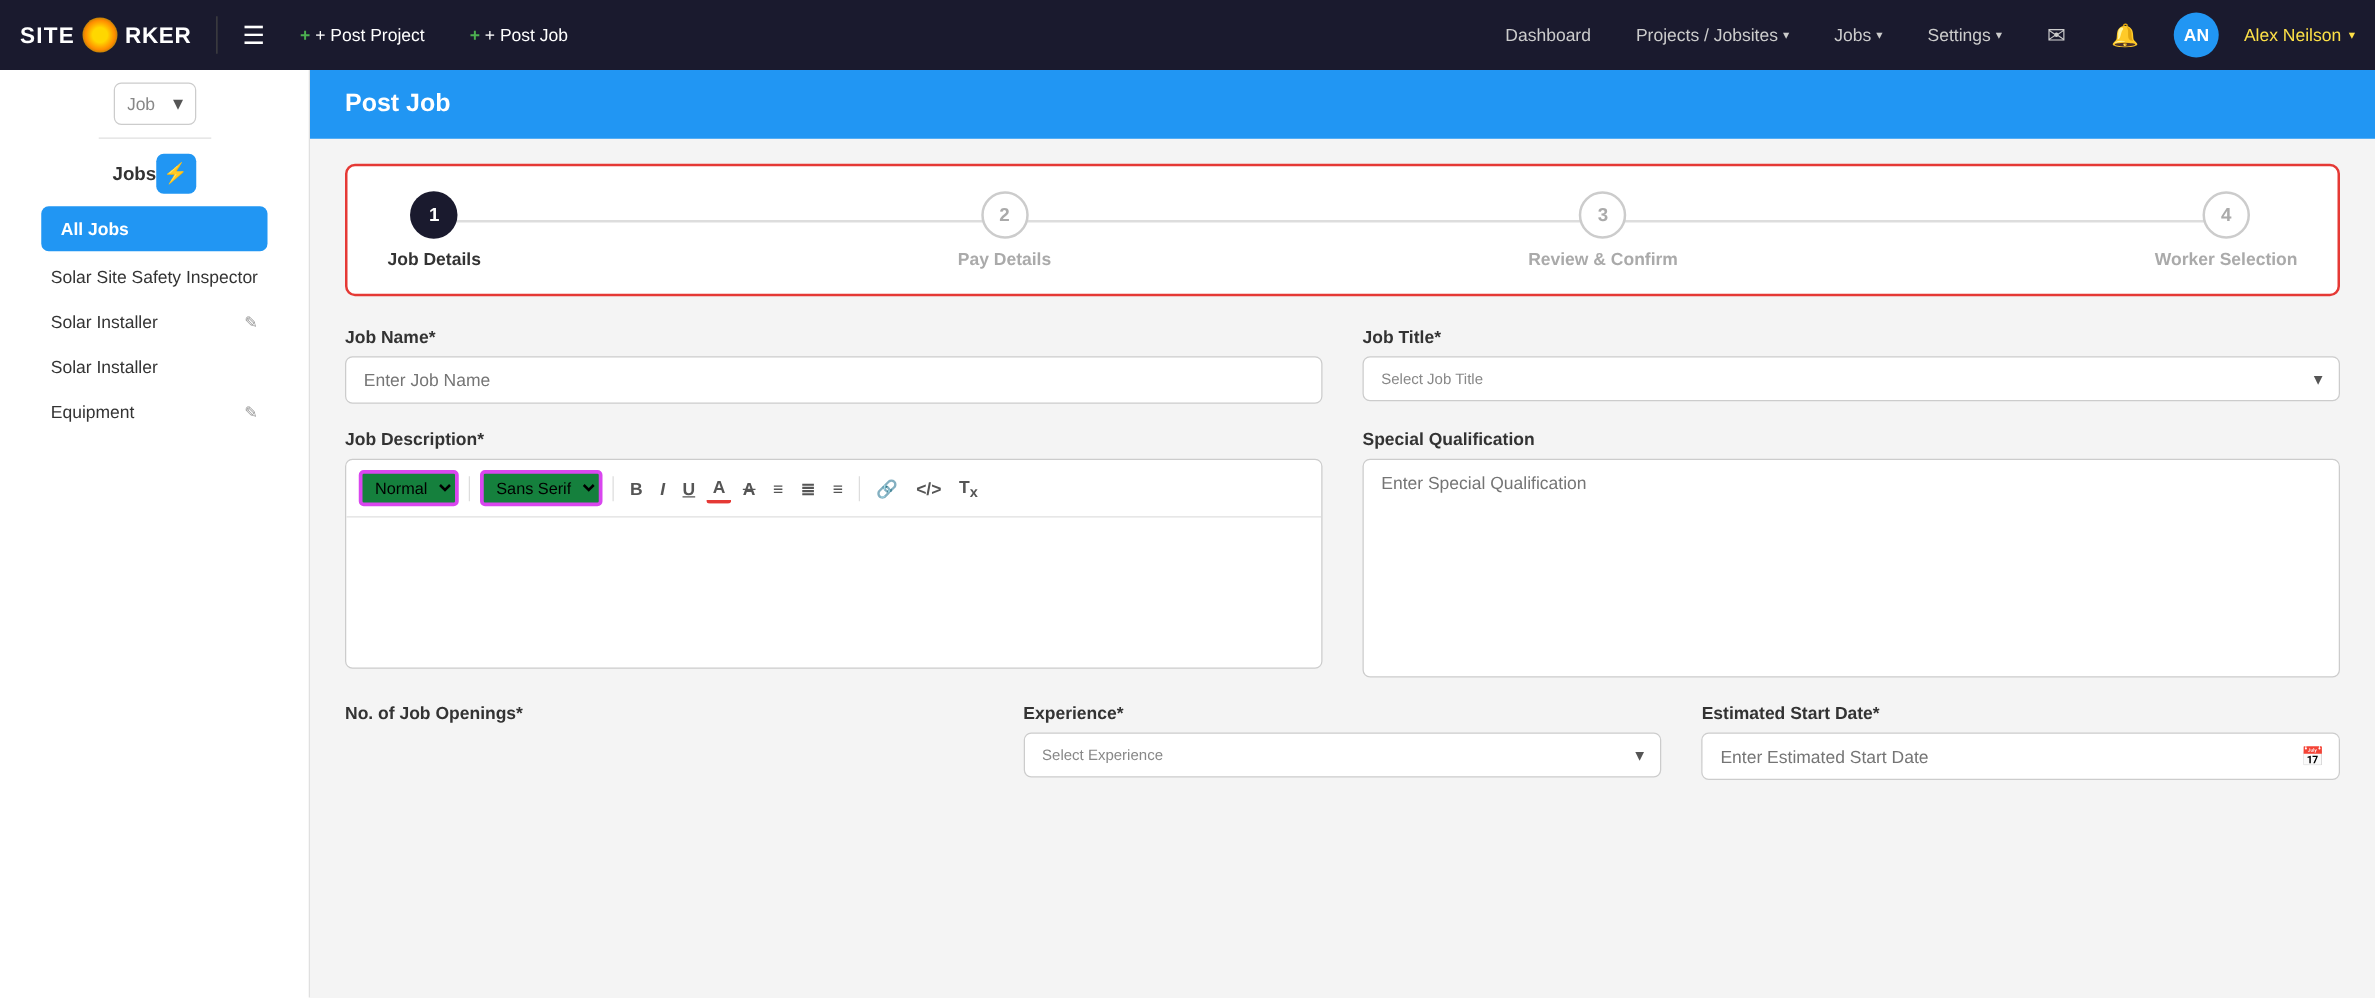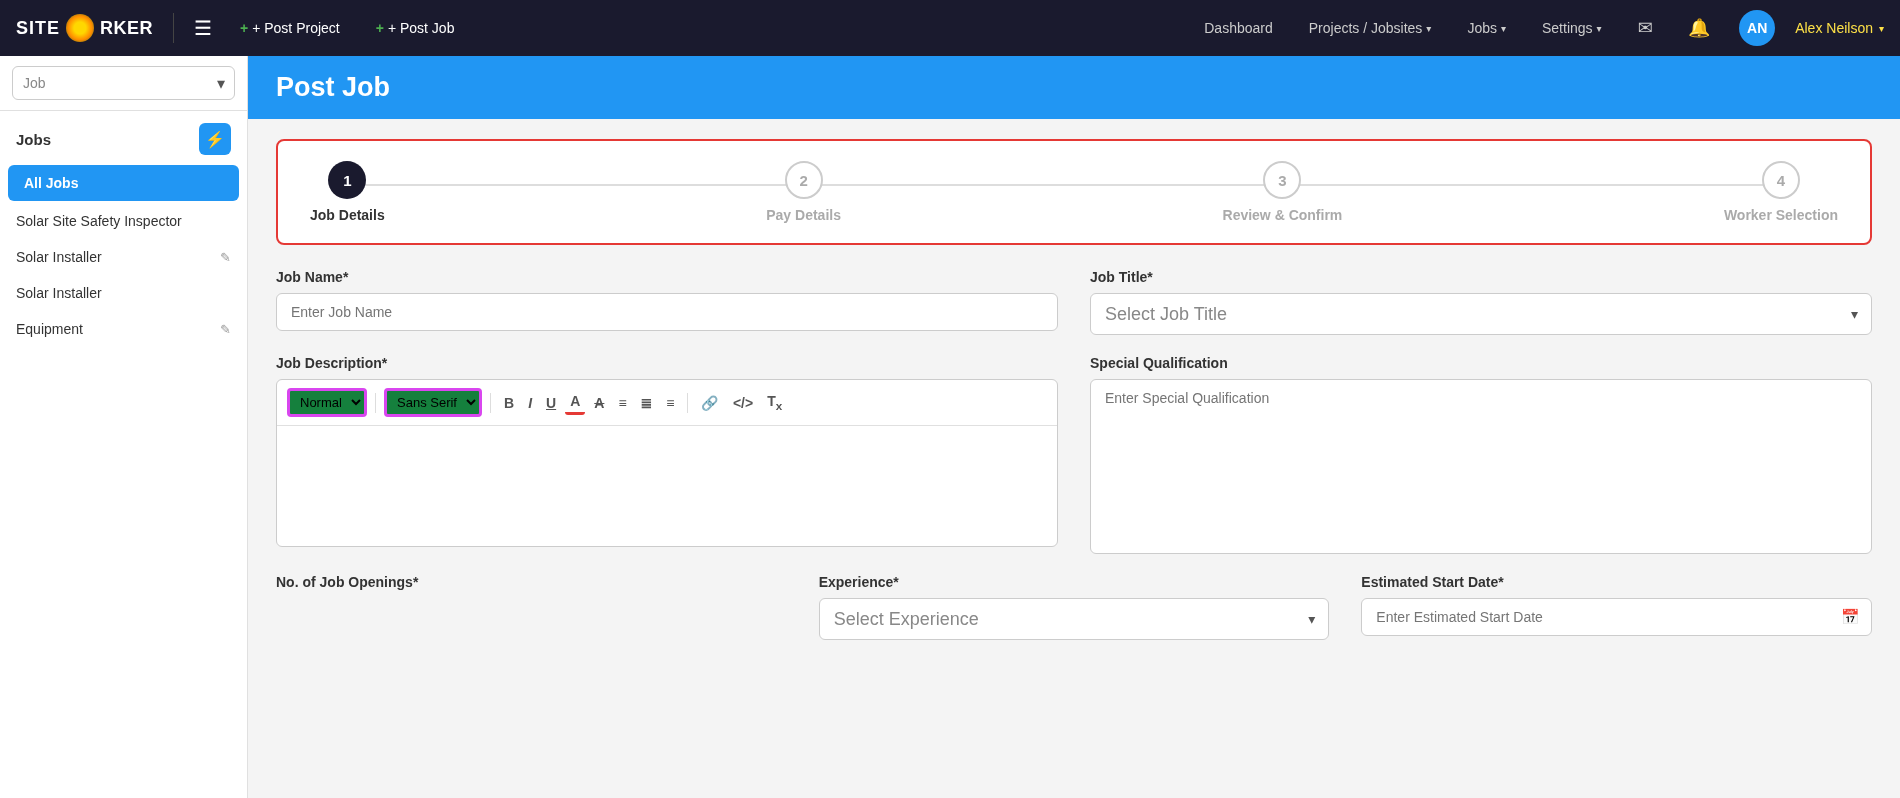--- a/index.html
+++ b/index.html
@@ -63,20 +63,21 @@
     
     .sidebar {
       position: fixed;
       top: 56px; left: 0;
       width: 248px;
       height: calc(798px - 56px);
       background: white;
       border-right: 1px solid #e0e0e0;
       display: flex;
       flex-direction: column;
+      align-items: center;
     }
     .sidebar-dropdown {
       padding: 10px 12px;
       border-bottom: 1px solid #e0e0e0;
     }
     .sidebar-dropdown select {
       width: 100%; padding: 8px 10px;
       border: 1px solid #ccc; border-radius: 6px;
       font-size: 14px; background: white; cursor: pointer;
       appearance: none;
@@ -121,21 +122,21 @@
       height: calc(798px - 56px);
       overflow-y: auto;
       background: #f4f4f4;
     }
 
     
     .page-header {
       background: #2196f3;
       padding: 16px 28px;
       color: white;
-      font-size: 27px;
+      font-size: 20px;
       font-weight: 600;
     }
 
     
     .content-area {
       padding: 20px 28px;
     }
 
     
     .stepper-box {
@@ -197,21 +198,21 @@
     }
     .form-select-wrap { position: relative; }
     .form-select-wrap::after {
       content: '▾';
       position: absolute; right: 14px; top: 50%; transform: translateY(-50%);
       pointer-events: none; color: #555; font-size: 14px;
     }
     .form-select {
       width: 100%; padding: 10px 14px;
       border: 1px solid #ccc; border-radius: 6px;
-      font-size: 18px; color: #888;
+      font-size: 12px; color: #888;
       background: white; appearance: none; cursor: pointer;
     }
     .form-textarea {
       border: 1px solid #ccc; border-radius: 6px;
       background: white;
       overflow: hidden;
     }
     .editor-toolbar {
       display: flex; align-items: center; gap: 4px;
       padding: 8px 10px;

